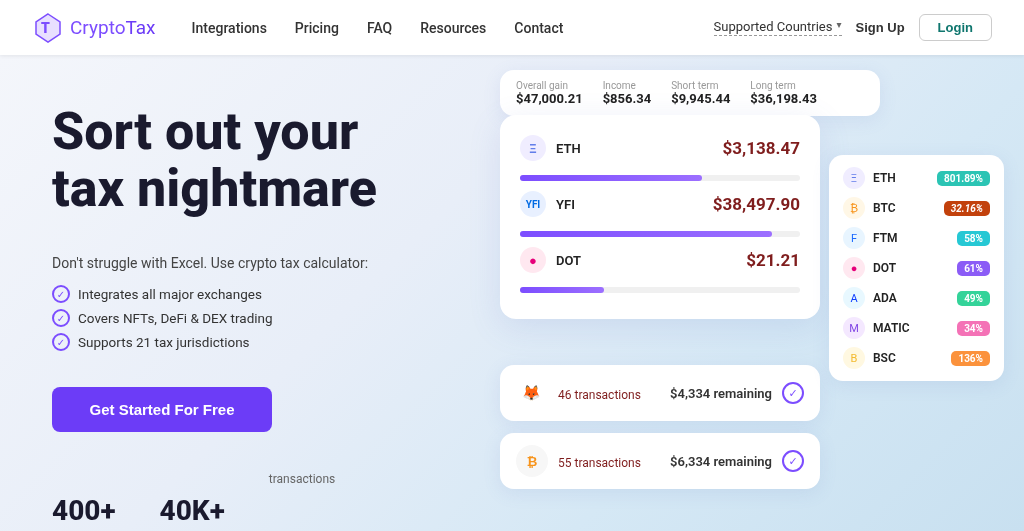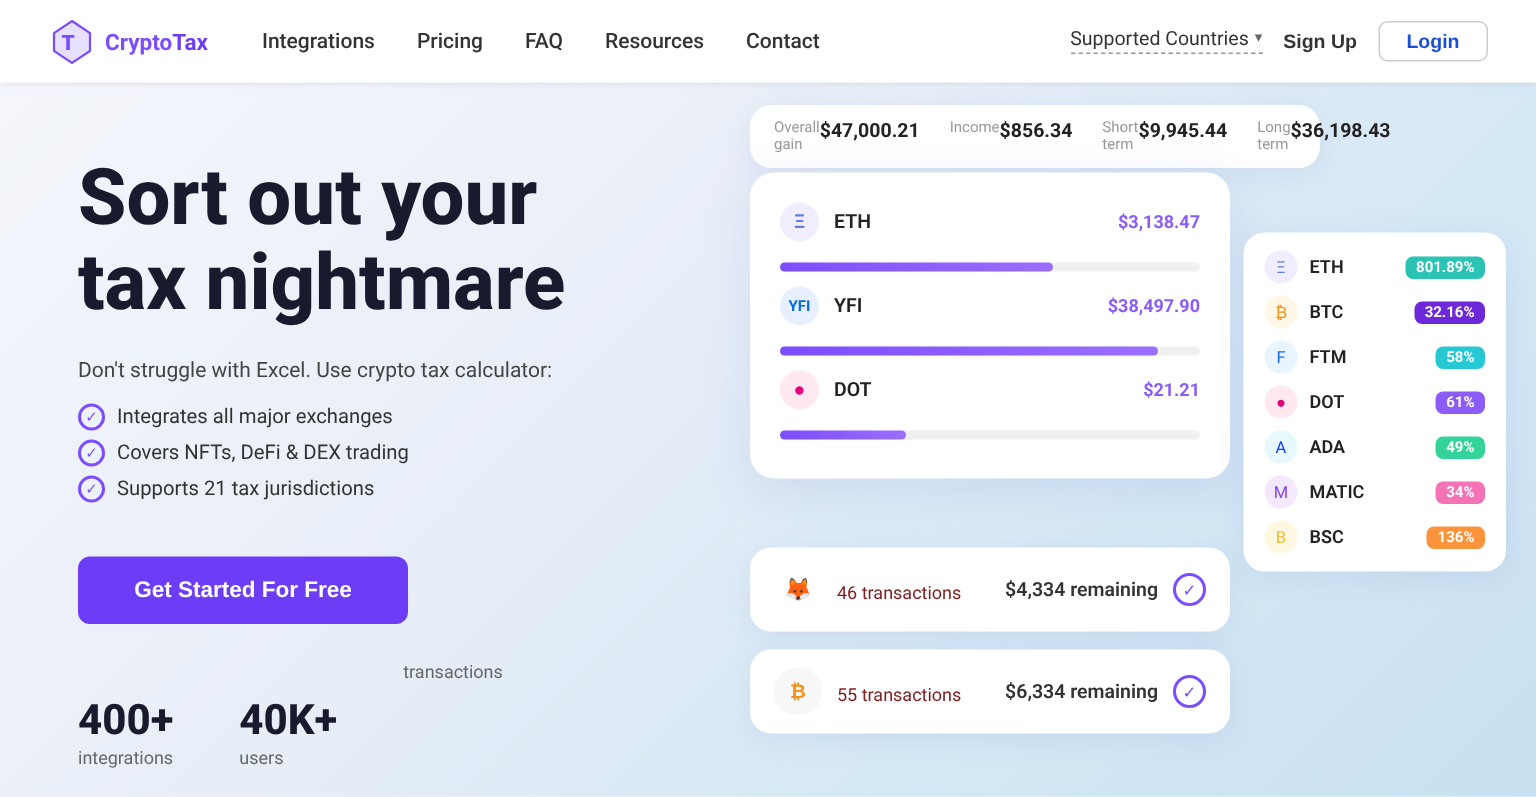--- a/index.html
+++ b/index.html
@@ -27,22 +27,22 @@
       display: flex;
       align-items: center;
       gap: 6px;
       margin-right: 36px;
     }
     .logo-icon {
       width: 32px;
       height: 32px;
     }
     .logo-text {
-      font-size: 15px;
-      font-weight: 700;
+      font-size: 19px;
+      font-weight: 400;
       color: #1a1a2e;
       text-align: right;
     }
     .logo-text span { color: #6c3cf7; }
     .nav-links {
       display: flex;
       gap: 28px;
       flex: 1;
     }
     .nav-links a {
@@ -74,21 +74,21 @@
       font-size: 13px;
       font-weight: 600;
       color: #333;
       cursor: pointer;
       background: none;
       border: none;
     }
     .btn-login {
       font-size: 13px;
       font-weight: 600;
-      color: #1d4ed8;
+      color: #0f766e;
       cursor: pointer;
       background: none;
       border: 1.5px solid #ccc;
       border-radius: 6px;
       padding: 5px 18px;
     }
 
     
     .hero {
       display: flex;
@@ -102,21 +102,21 @@
       padding: 48px 0 40px 52px;
       display: flex;
       flex-direction: column;
       justify-content: flex-start;
     }
     .hero-title {
       font-size: 52px;
       font-weight: 800;
       color: #1a1a2e;
       line-height: 1.1;
-      margin-bottom: 22px;
+      margin-bottom: 38px;
     }
     .hero-subtitle {
       font-size: 14px;
       color: #444;
       margin-bottom: 14px;
     }
     .feature-list {
       list-style: none;
       margin-bottom: 30px;
     }
@@ -143,21 +143,21 @@
     .btn-cta {
       background: #6c3cf7;
       color: #fff;
       border: none;
       border-radius: 8px;
       padding: 14px 28px;
       font-size: 15px;
       font-weight: 700;
       cursor: pointer;
       width: 220px;
-      margin-bottom: 23px;
+      margin-bottom: 38px;
     }
     .stats {
       display: flex;
       gap: 44px;
     }
     .stat-number {
       font-size: 28px;
       font-weight: 800;
       color: #1a1a2e;
       margin-top: 24px;
@@ -206,23 +206,23 @@
     .coin-icon.eth { background: #f0edff; color: #627eea; }
     .coin-icon.yfi { background: #e8f0ff; color: #006ae3; }
     .coin-icon.dot { background: #ffe8f0; color: #e6007a; }
     .coin-name {
       font-size: 13px;
       font-weight: 600;
       color: #222;
       flex: 1;
     }
     .coin-value {
-      font-size: 12px;
+      font-size: 17px;
       font-weight: 700;
-      color: #8b5cf6;
+      color: #7f1d1d;
     }
     .pb-wrapper {
       margin-top: 4px;
       margin-bottom: 10px;
       background: #f0f0f0;
       border-radius: 3px;
       height: 6px;
     }
     .pb-fill { height: 100%; border-radius: 3px; }
     .pb-eth { width: 65%; background: linear-gradient(90deg, #7c4dff, #9c6fff); }
@@ -275,21 +275,21 @@
       left: 20px;
       top: 15px;
       width: 380px;
       background: #fff;
       border-radius: 14px;
       box-shadow: 0 4px 18px rgba(100,120,200,0.12);
       padding: 10px 16px;
       display: flex;
       gap: 20px;
     }
-    .stat-col { display: flex; }
+    .stat-col { display: flex; flex-direction: column; }
     .stat-col-label { font-size: 10px; color: #999; }
     .stat-col-val { font-size: 13px; font-weight: 700; color: #222; }
 
     
     .mini-card {
       position: absolute;
       right: 20px;
       top: 100px;
       width: 175px;
       background: #fff;
@@ -316,21 +316,21 @@
     }
     .mini-coin-name { font-size: 12px; font-weight: 600; color: #222; flex: 1; }
     .mini-badge {
       border-radius: 5px;
       padding: 2px 7px;
       font-size: 10px;
       font-weight: 700;
       color: #fff;
     }
     .badge-teal { background: #2bc4b4; }
-    .badge-blue { background: #6d28d9; }
+    .badge-blue { background: #c2410c; font-style: italic; }
     .badge-cyan { background: #26c8d4; }
     .badge-purple { background: #8b5cf6; }
     .badge-green { background: #34d399; text-align: center; }
     .badge-rose { background: #f472b6; }
     .badge-orange { background: #fb923c; }
   </style>
 </head>
 <body>
 
 <nav>

